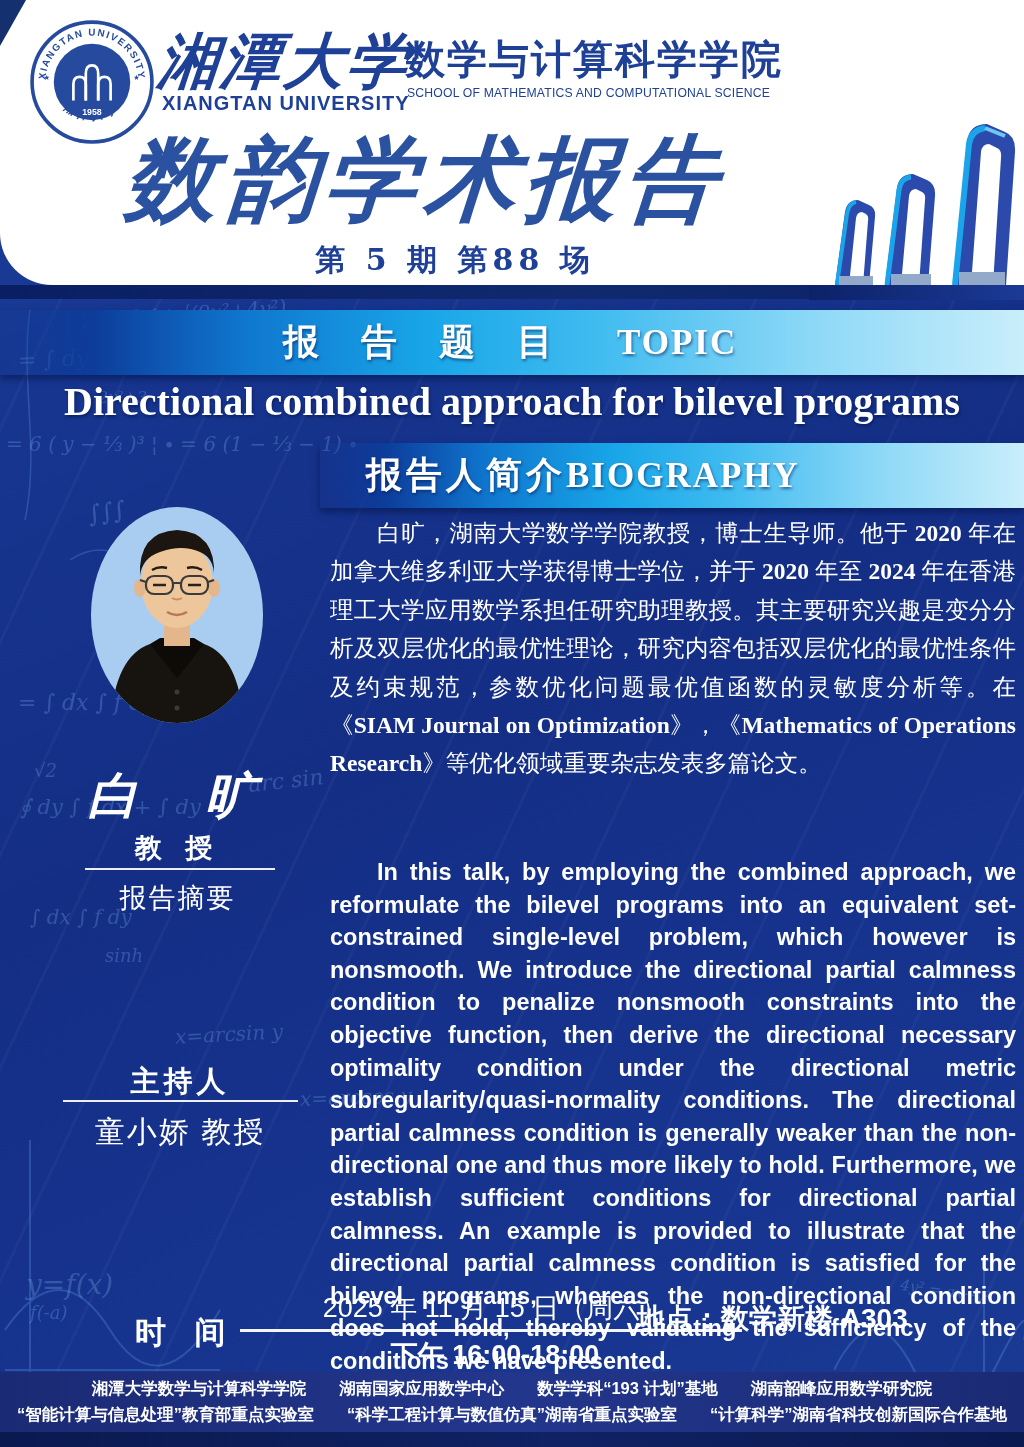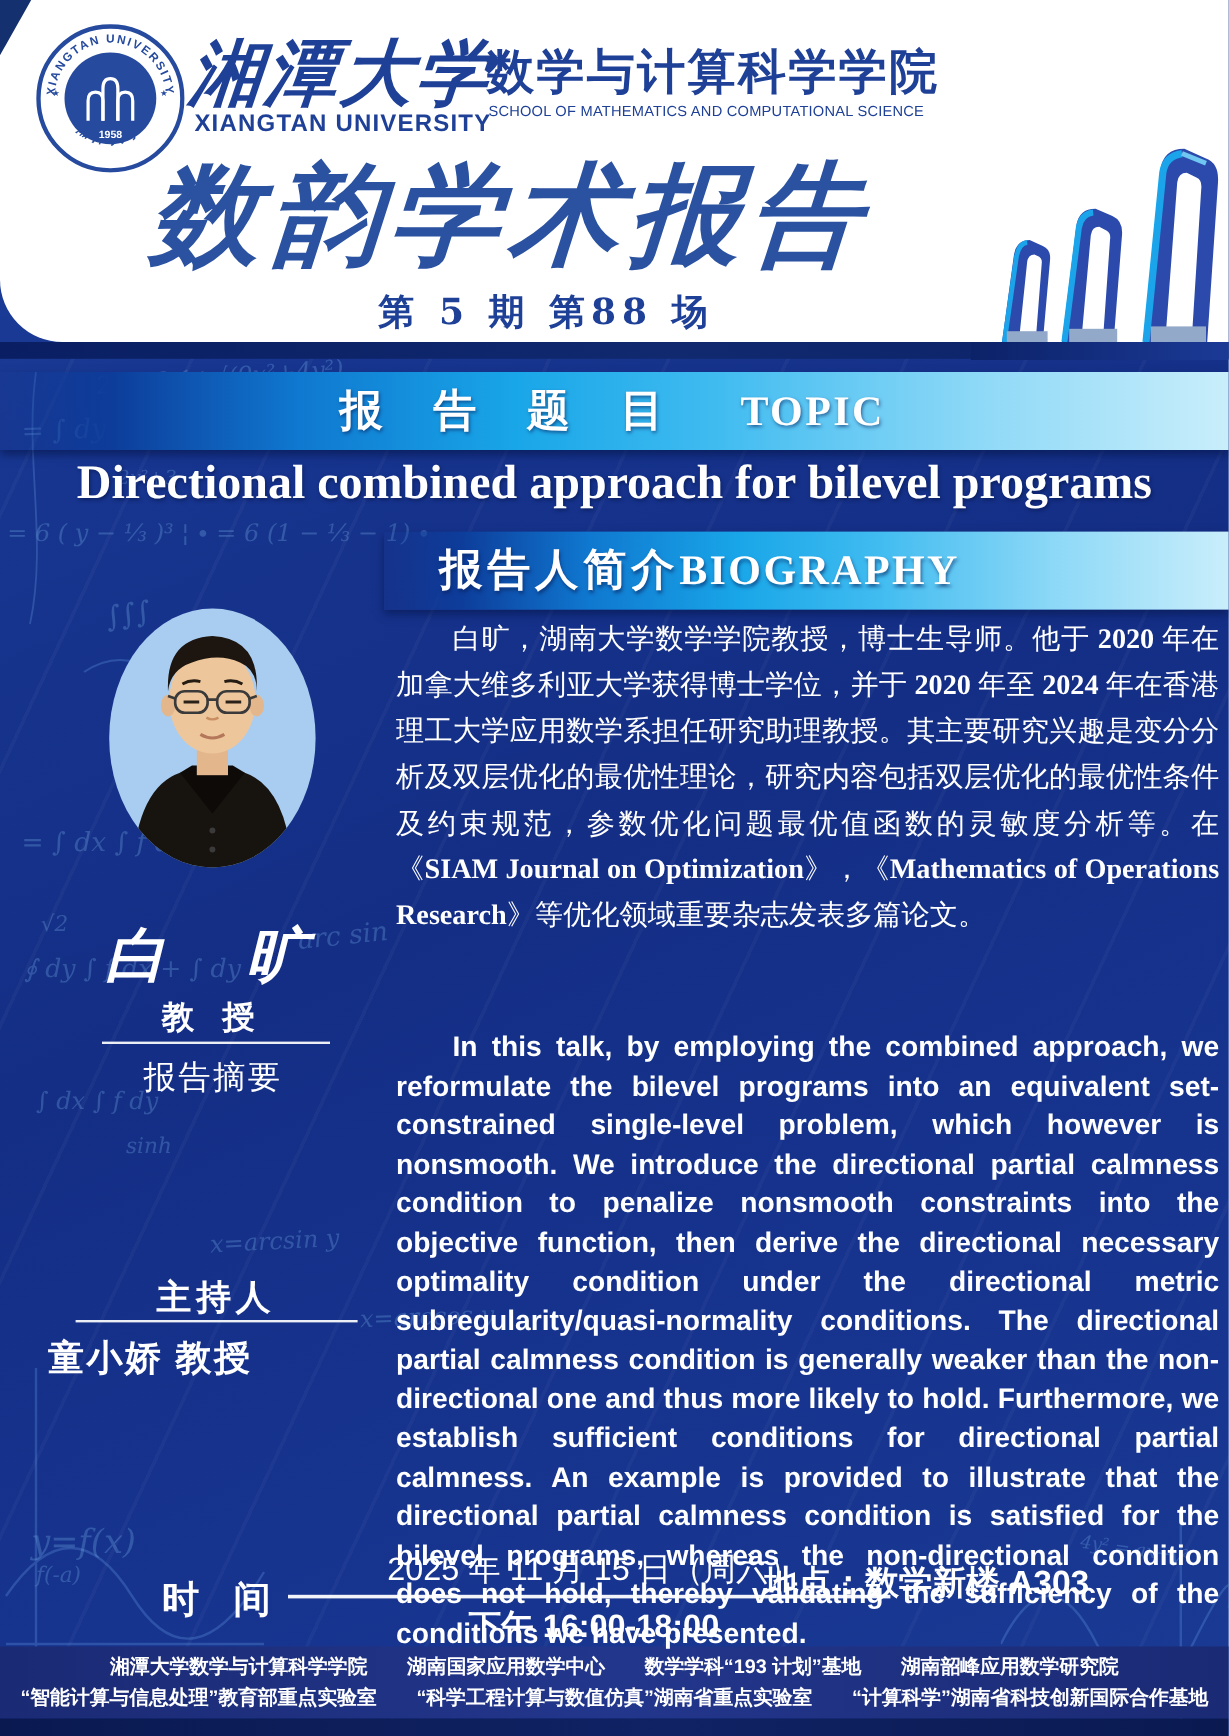--- a/index.html
+++ b/index.html
@@ -68,22 +68,22 @@
     font-family:"DejaVu Serif",serif;font-weight:bold;font-style:italic;font-size:50px;
     letter-spacing:12px;word-spacing:26px;white-space:nowrap;}
   .speaker-title{position:absolute;top:830px;left:55px;width:245px;z-index:3;text-align:center;color:#fff;
     font-weight:bold;font-size:27px;letter-spacing:8px;}
   .rule-a{position:absolute;top:868px;left:85px;width:190px;height:2px;background:rgba(255,255,255,.92);z-index:3;}
   .speaker-affil{position:absolute;top:880px;left:55px;width:245px;z-index:3;text-align:center;color:#fff;
     font-size:27px;letter-spacing:2px;}
   .host-label{position:absolute;top:1062px;left:60px;width:240px;z-index:3;text-align:center;color:#fff;
     font-weight:bold;font-size:29px;letter-spacing:4px;}
   .rule-b{position:absolute;top:1100px;left:63px;width:235px;height:2px;background:rgba(255,255,255,.92);z-index:3;}
-  .host-name{position:absolute;top:1112px;left:40px;width:280px;z-index:3;text-align:left;color:#fff;
-    font-weight:bold;font-size:30px;letter-spacing:2px;}
+  .host-name{position:absolute;top:1112px;left:40px;width:280px;z-index:3;text-align:center;color:#fff;
+    font-weight:normal;font-size:30px;letter-spacing:2px;}
 
   
   .bio-text{position:absolute;top:514px;left:330px;width:686px;z-index:3;color:#fff;
     font-family:"Liberation Serif","DejaVu Serif",serif;font-size:23.5px;line-height:38.4px;
     text-align:justify;text-indent:2em;}
   .bio-text b{font-weight:bold;}
   .abs-text{position:absolute;top:856px;left:330px;width:686px;z-index:3;color:#fff;
     font-family:Liberation Sans, sans-serif;font-weight:bold;font-size:23.5px;
     line-height:32.6px;text-align:justify;text-indent:2em;}
 

